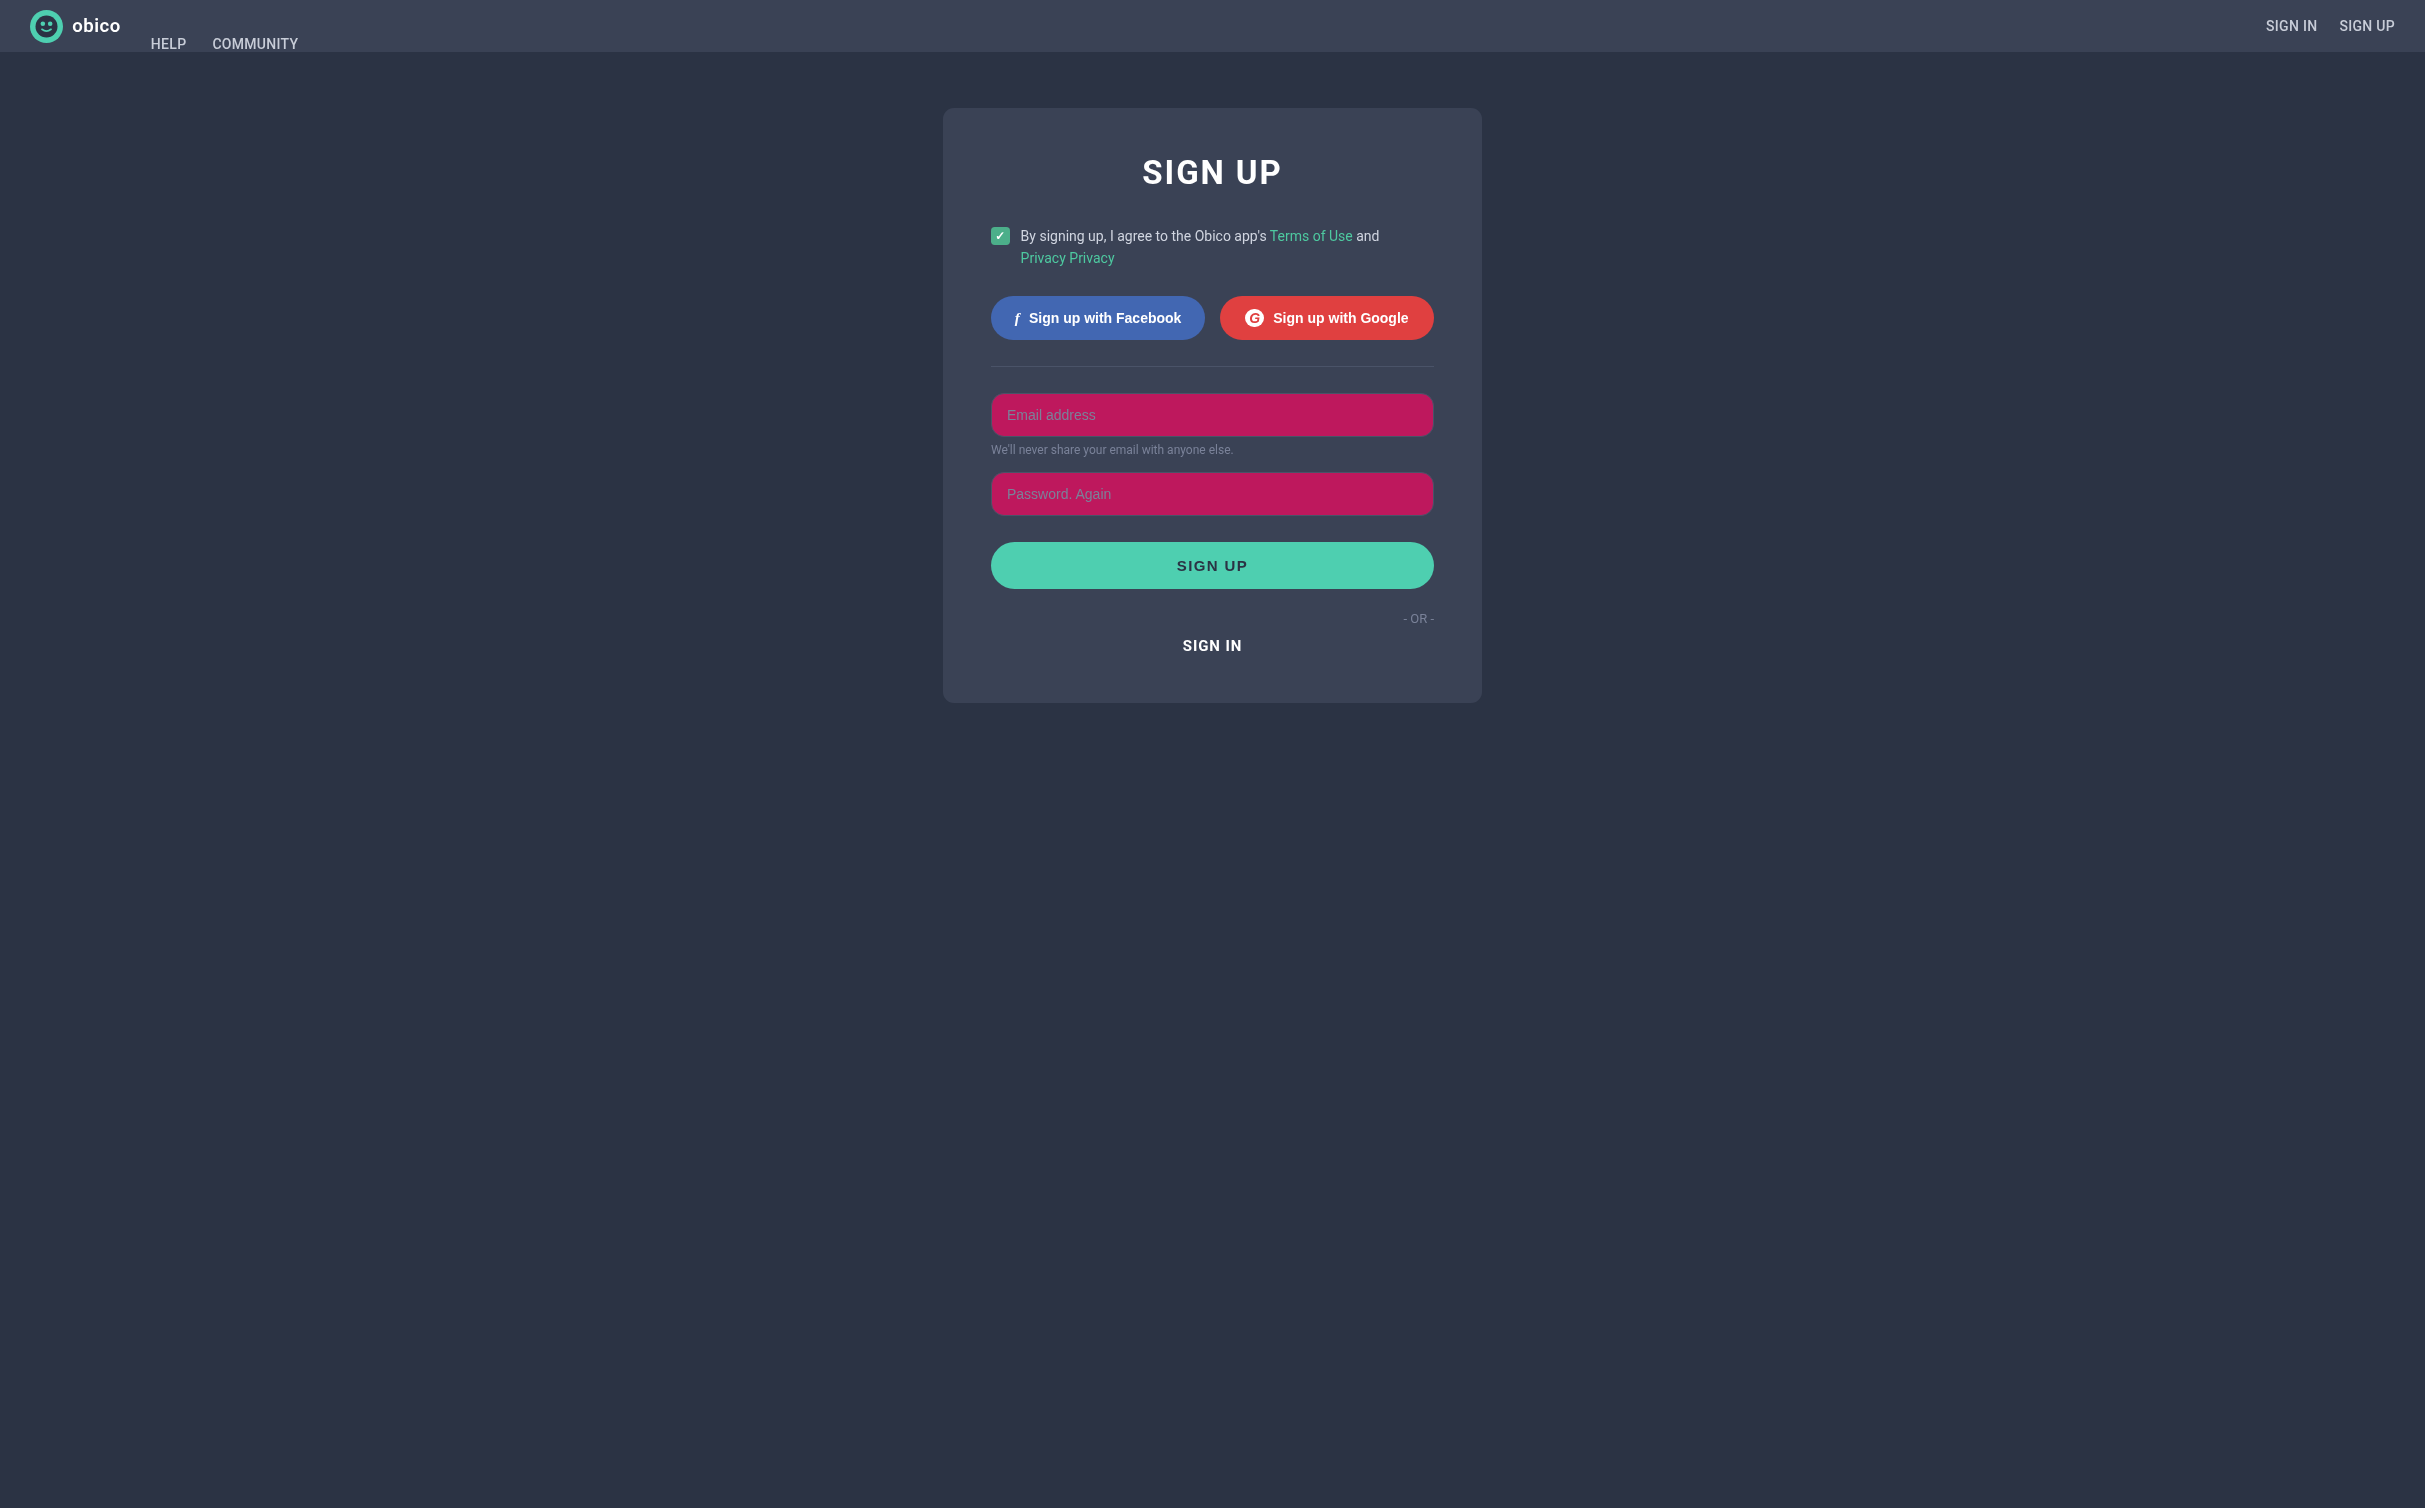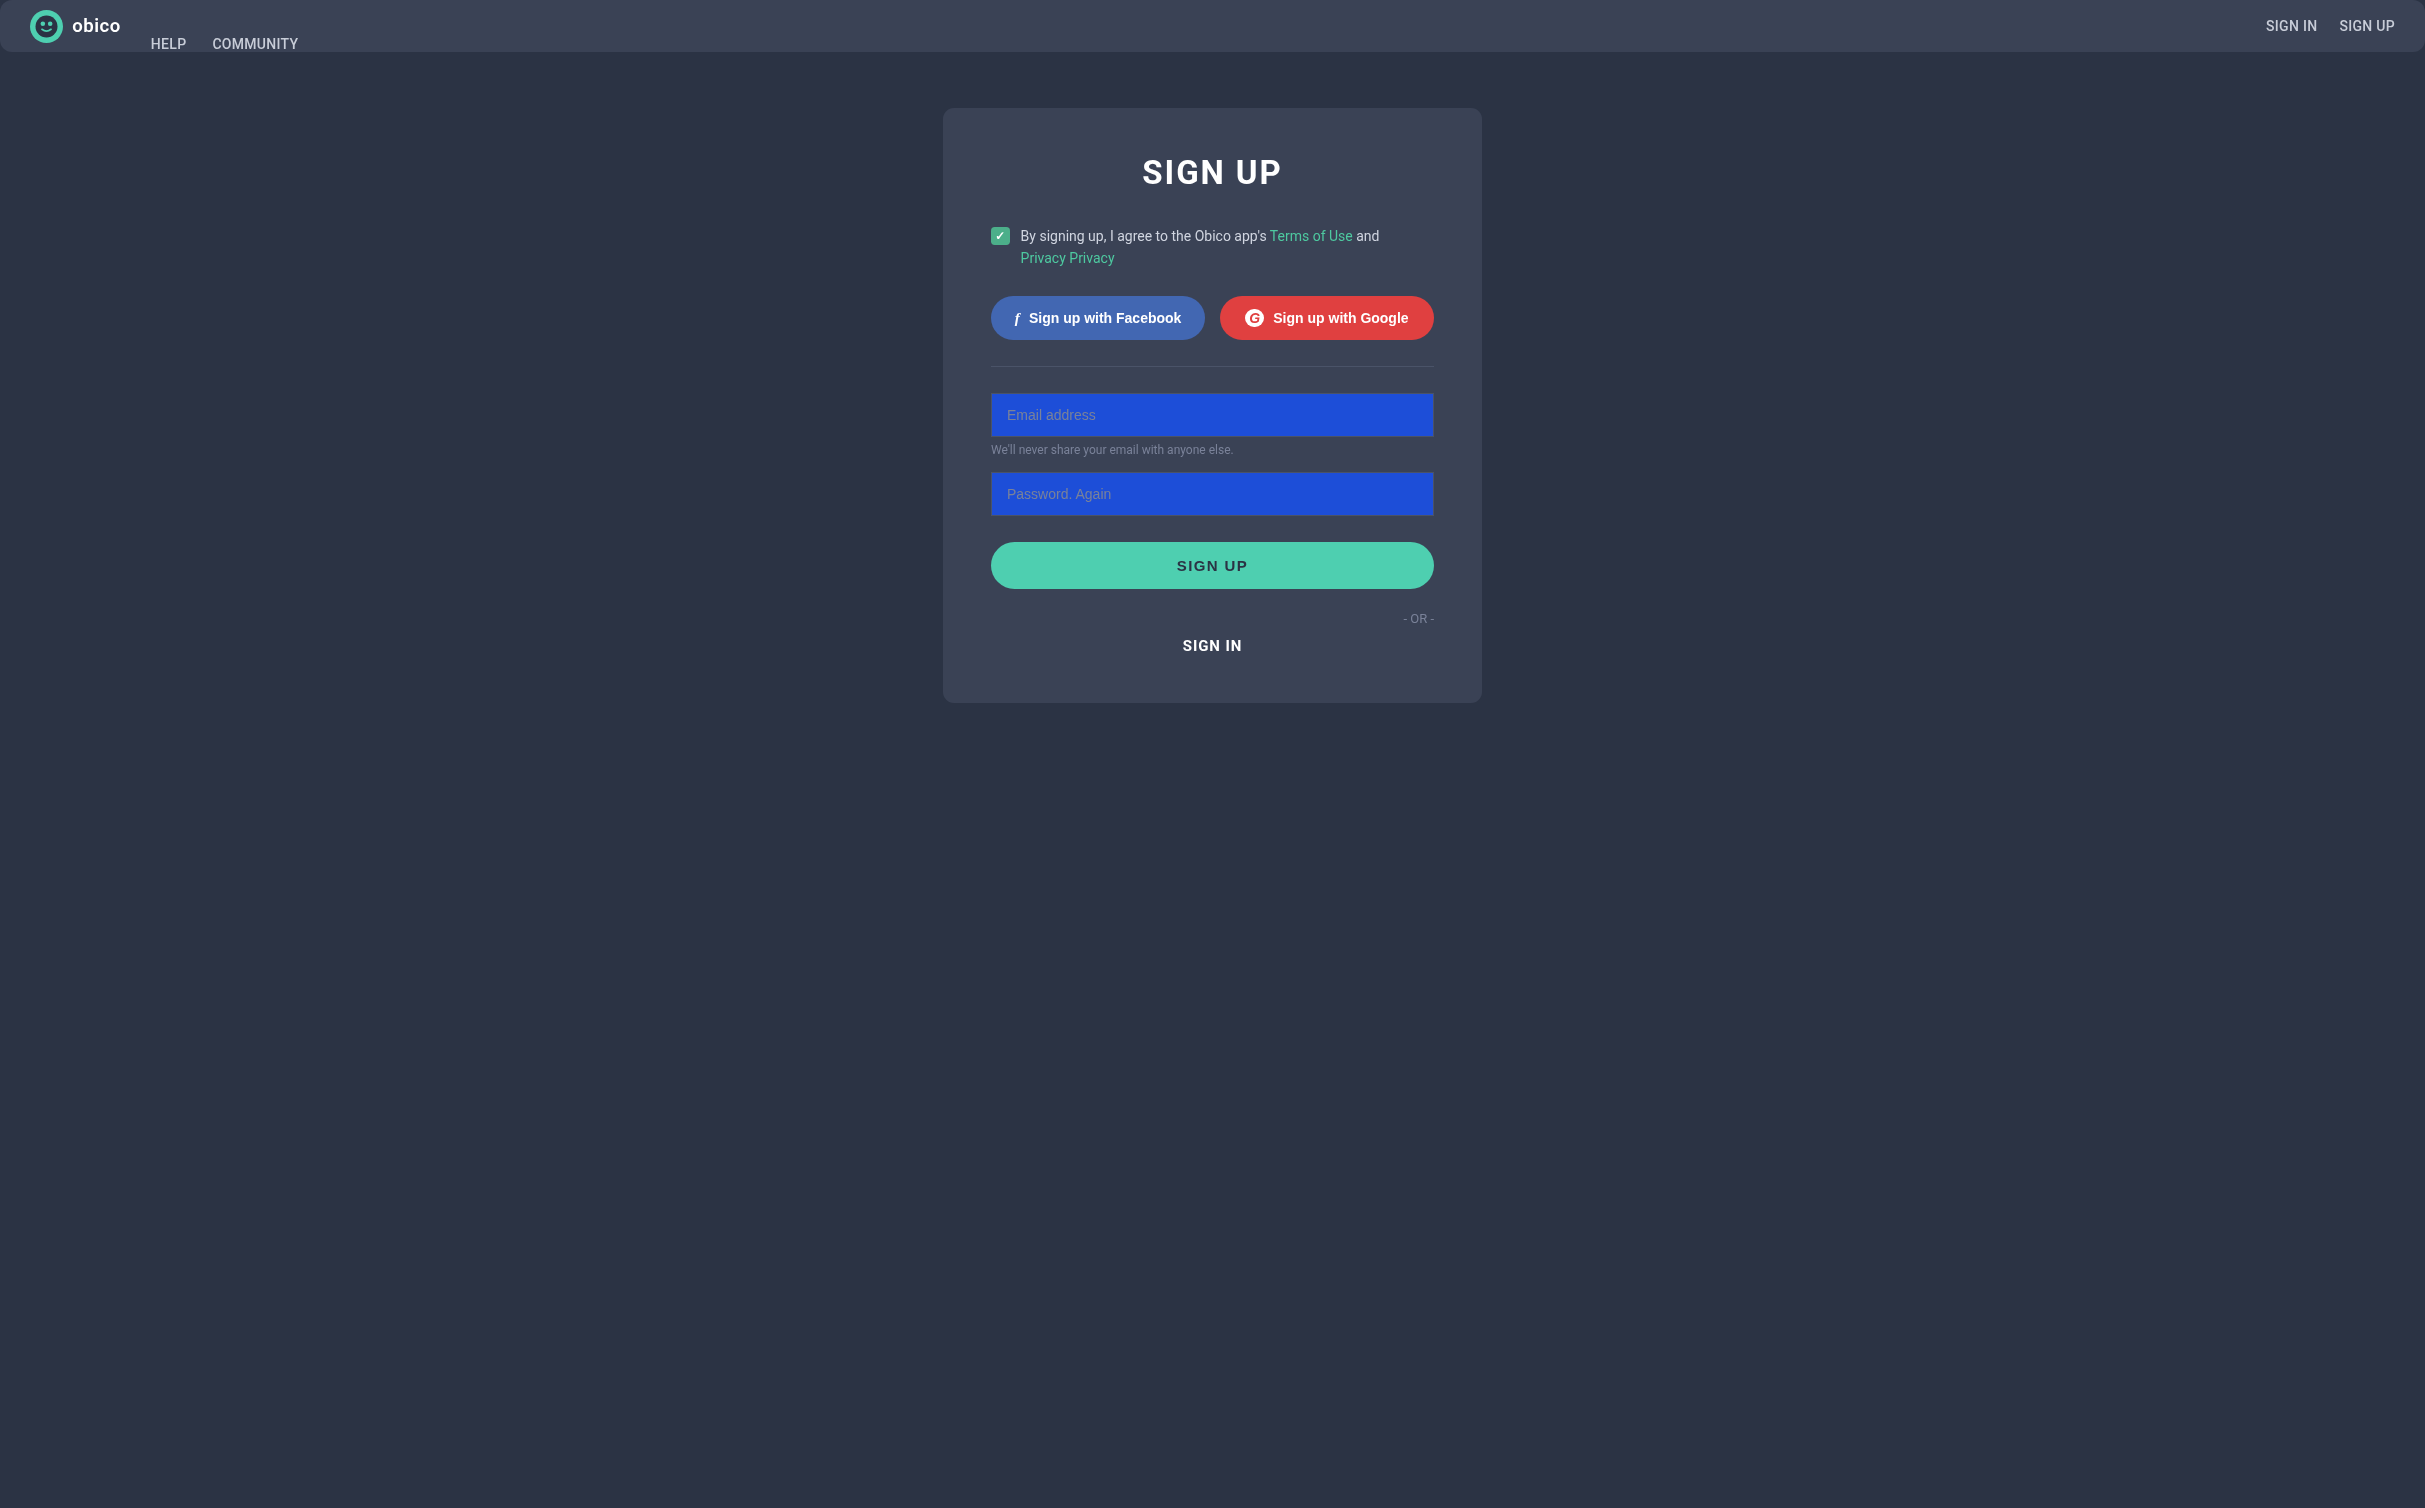--- a/index.html
+++ b/index.html
@@ -15,21 +15,20 @@
     }
 
     
     .navbar {
       background-color: #3a4255;
       display: flex;
       align-items: center;
       justify-content: space-between;
       padding: 4px 30px;
       height: 52px;
-      border-radius: 12px;
     }
 
     .navbar-left {
       display: flex;
       align-items: center;
       gap: 30px;
     }
 
     .logo-container {
       display: flex;
@@ -206,23 +205,23 @@
     .form-group {
       margin-bottom: 7.4px;
     }
 
     .form-group + .form-group {
       margin-top: 15px;
     }
 
     .form-input {
       width: 100%;
-      background-color: #1d4ed8;
+      background-color: #be185d;
       border: 0.9px solid #4a5368;
-      border-radius: 0;
+      border-radius: 13px;
       padding: 13px 15px;
       color: #c8cdd8;
       font-size: 14px;
       outline: none;
     }
 
     .form-input::placeholder {
       color: #7a8299;
     }
 

